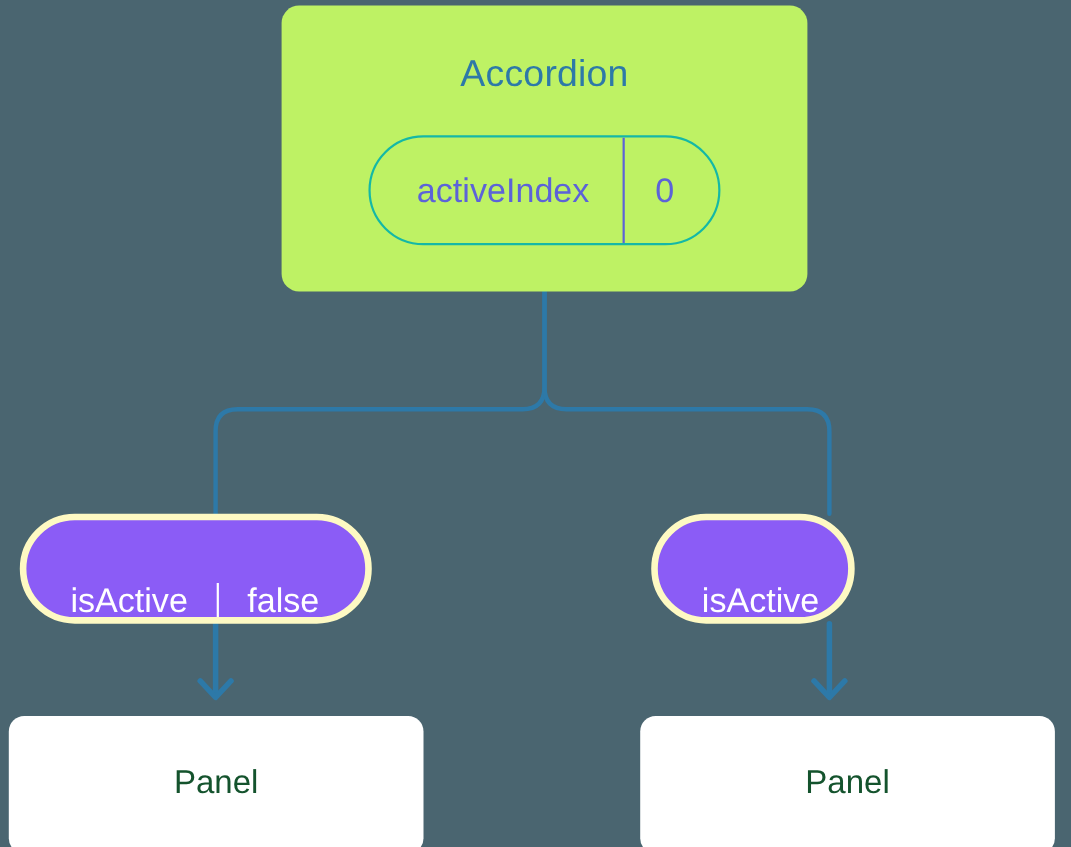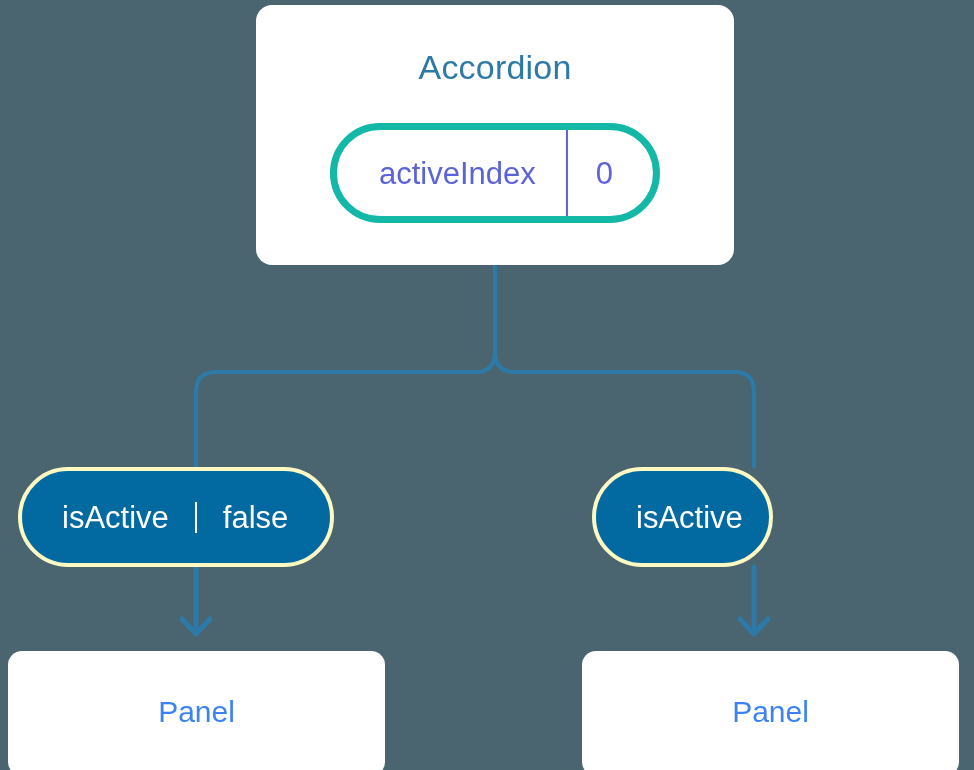--- a/index.html
+++ b/index.html
@@ -26,21 +26,21 @@
     left: 0;
     top: 0;
     width: 974px;
     height: 770px;
     z-index: 1;
   }
 
   
   .card {
     position: absolute;
-    background: #ffffff;
+    background: #bef264;
     border-radius: 14px;
     z-index: 2;
     box-sizing: border-box;
     text-align: center;
   }
 
   
   #accordion-card {
     left: 256px;
     top: 5px;
@@ -62,21 +62,21 @@
 
   
   .pill-outline {
     position: absolute;
     left: 50%;
     transform: translateX(-50%);
     top: 118px;
     height: 100px;
     display: flex;
     align-items: stretch;
-    border: 7px solid #14b8a6;
+    border: 2px solid #14b8a6;
     border-radius: 50px;
     box-sizing: border-box;
     overflow: hidden;
   }
   .pill-outline .pill-key,
   .pill-outline .pill-val {
     display: flex;
     align-items: center;
     justify-content: center;
     color: #5c63d8;
@@ -90,23 +90,23 @@
   .pill-outline .pill-val {
     border-left: 2px solid #5c63d8;
     padding: 0 40px 0 28px;
   }
 
   
   .pill-filled {
     position: absolute;
     height: 100px;
     display: flex;
-    align-items: center;
-    background: #0369a1;
-    border: 4px solid #fef9c3;
+    align-items: flex-end;
+    background: #8b5cf6;
+    border: 6px solid #fef9c3;
     border-radius: 52px;
     box-sizing: border-box;
     z-index: 2;
     overflow: hidden;
   }
   .pill-filled .pill-key,
   .pill-filled .pill-val {
     display: flex;
     align-items: center;
     justify-content: center;
@@ -131,21 +131,21 @@
     position: absolute;
     background: #ffffff;
     border-radius: 14px;
     display: flex;
     align-items: flex-start;
     justify-content: center;
     z-index: 2;
     box-sizing: border-box;
   }
   .panel-card .panel-label {
-    color: #3b82f6;
+    color: #14532d;
     font-size: 30px;
     line-height: 1;
     margin-top: 46px;
     white-space: nowrap;
   }
   #panel-left  { left: 8px;   top: 651px; width: 377px; height: 125px; }
   #panel-right { left: 582px; top: 651px; width: 377px; height: 125px; }
 </style>
 </head>
 <body>

